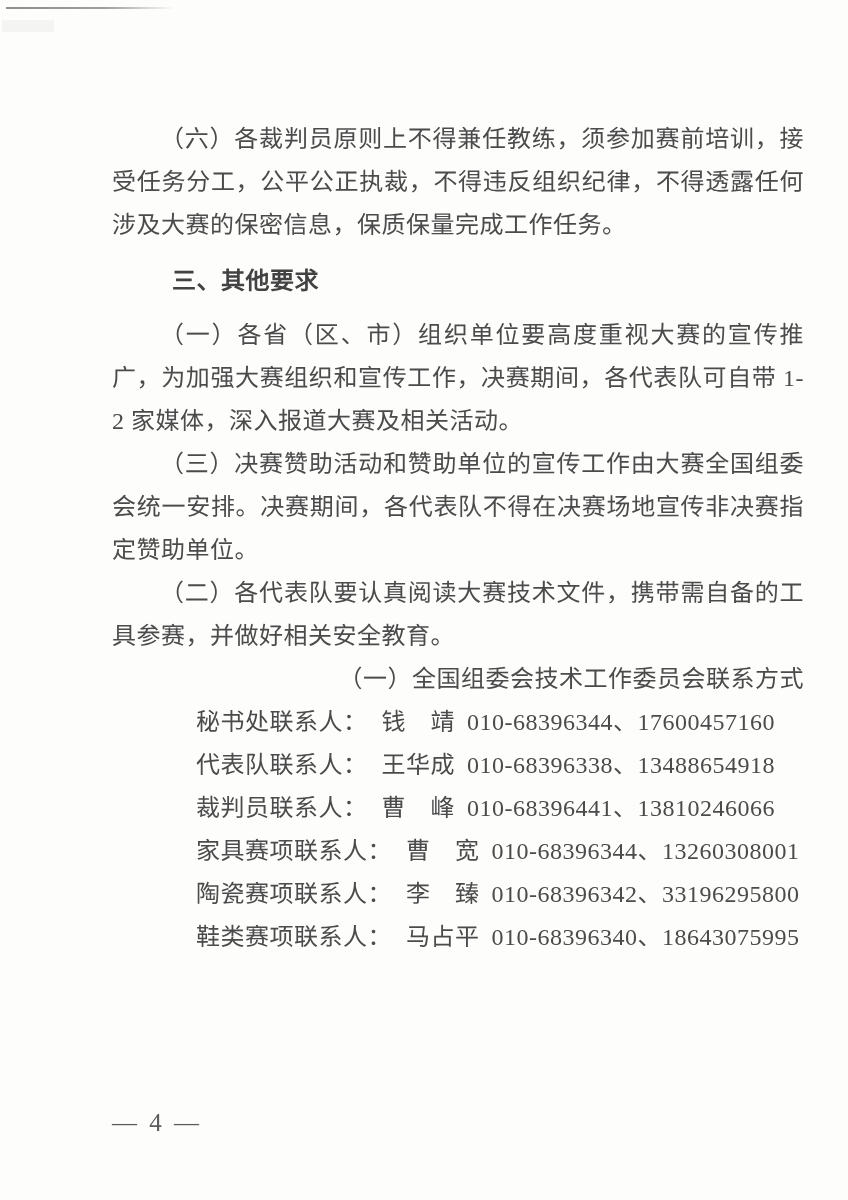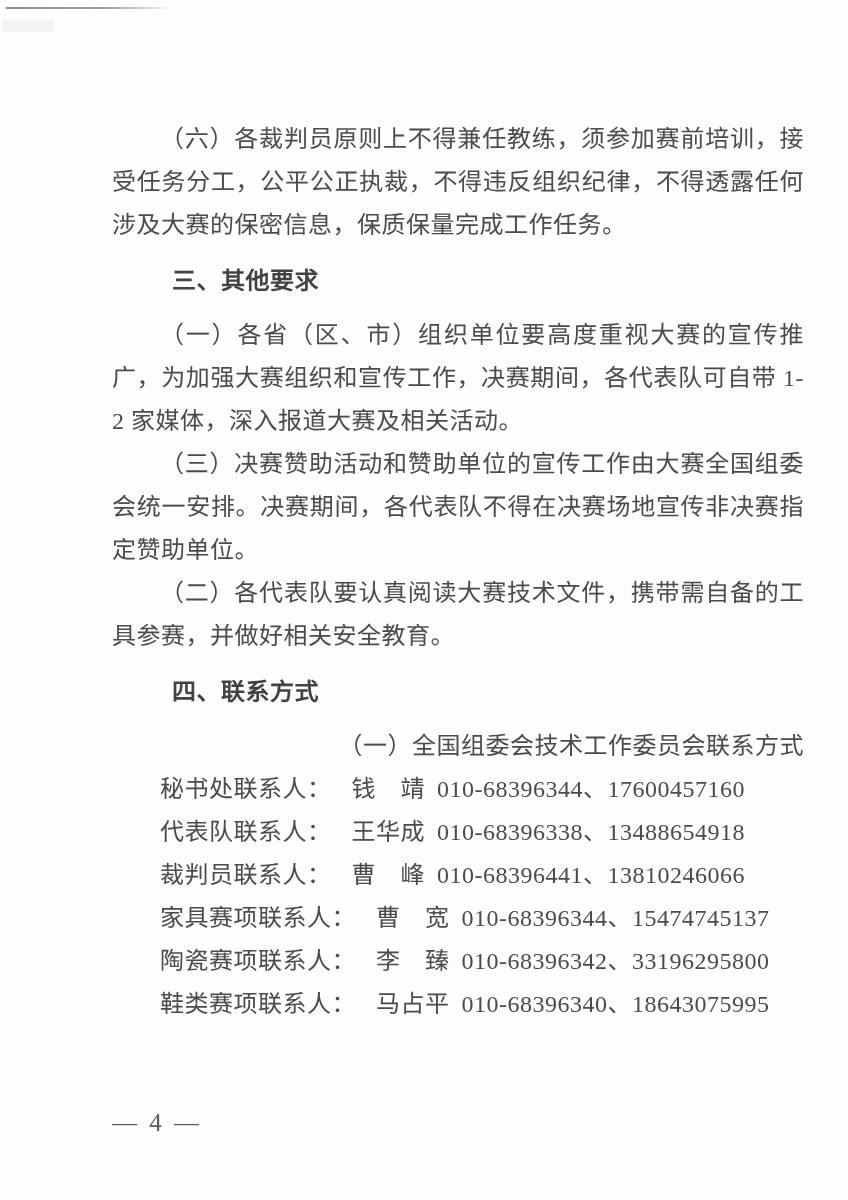--- a/index.html
+++ b/index.html
@@ -60,23 +60,24 @@
     font-weight: bold;
     color: #424242;
   }
   .contact-row {
     text-indent: 2em;
     white-space: nowrap;
     line-height: 43px;
   }
   .c-label, .c-name {
     color: #4b4b4b;
+    margin-left: 36px;
   }
   .c-name {
-    margin-left: 20px;
+    margin-left: 14px;
     text-align: right;
   }
   .c-phones {
     margin-left: 12px;
     font-family: Liberation Serif, serif;
     margin-top: 48px;
   }
   .page-number {
     position: absolute;
     left: 112px;
@@ -102,39 +103,38 @@
 
 
     <h3 class="heading">三、其他要求</h3>
 
     <p class="para">（一）各省（区、市）组织单位要高度重视大赛的宣传推广，为加强大赛组织和宣传工作，决赛期间，各代表队可自带 1-2 家媒体，深入报道大赛及相关活动。</p>
 
     <p class="para">（三）决赛赞助活动和赞助单位的宣传工作由大赛全国组委会统一安排。决赛期间，各代表队不得在决赛场地宣传非决赛指定赞助单位。</p>
 
     <p class="para">（二）各代表队要认真阅读大赛技术文件，携带需自备的工具参赛，并做好相关安全教育。</p>
 
-    <h3 class="heading">四、联系方式</h3>
 
     <p class="para single-line">（一）全国组委会技术工作委员会联系方式</p>
 
     <div class="contact-row">
       <span class="c-label">秘书处联系人：</span><span class="c-name">钱　靖</span><span class="c-phones">010-68396344、17600457160</span>
     </div>
 
     <div class="contact-row">
       <span class="c-label">代表队联系人：</span><span class="c-name">王华成</span><span class="c-phones">010-68396338、13488654918</span>
     </div>
 
     <div class="contact-row">
       <span class="c-label">裁判员联系人：</span><span class="c-name">曹　峰</span><span class="c-phones">010-68396441、13810246066</span>
     </div>
 
 
     <div class="contact-row">
-      <span class="c-label">家具赛项联系人：</span><span class="c-name">曹　宽</span><span class="c-phones">010-68396344、15474745137</span>
+      <span class="c-label">家具赛项联系人：</span><span class="c-name">曹　宽</span><span class="c-phones">010-68396344、13260308001</span>
     </div>
 
     <div class="contact-row">
       <span class="c-label">陶瓷赛项联系人：</span><span class="c-name">李　臻</span><span class="c-phones">010-68396342、33196295800</span>
     </div>
 
     <div class="contact-row">
       <span class="c-label">鞋类赛项联系人：</span><span class="c-name">马占平</span><span class="c-phones">010-68396340、18643075995</span>
     </div>
 

